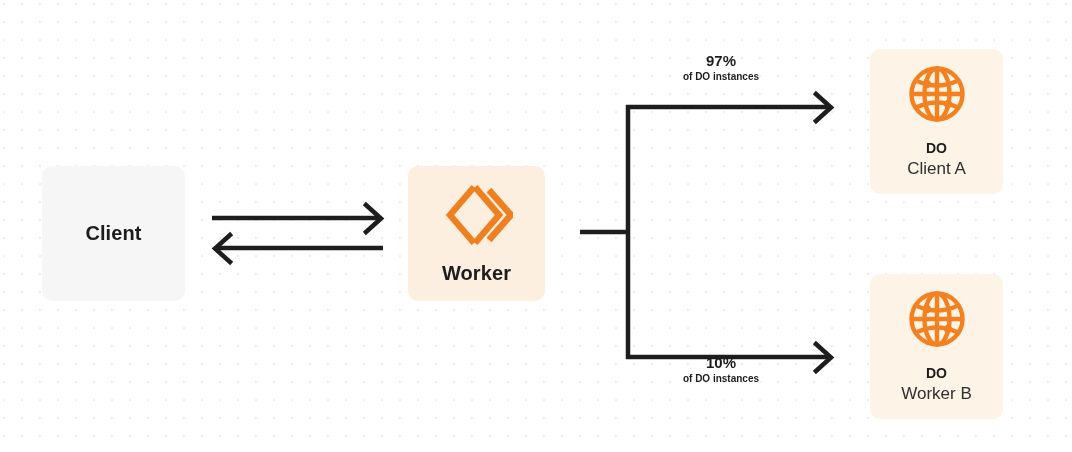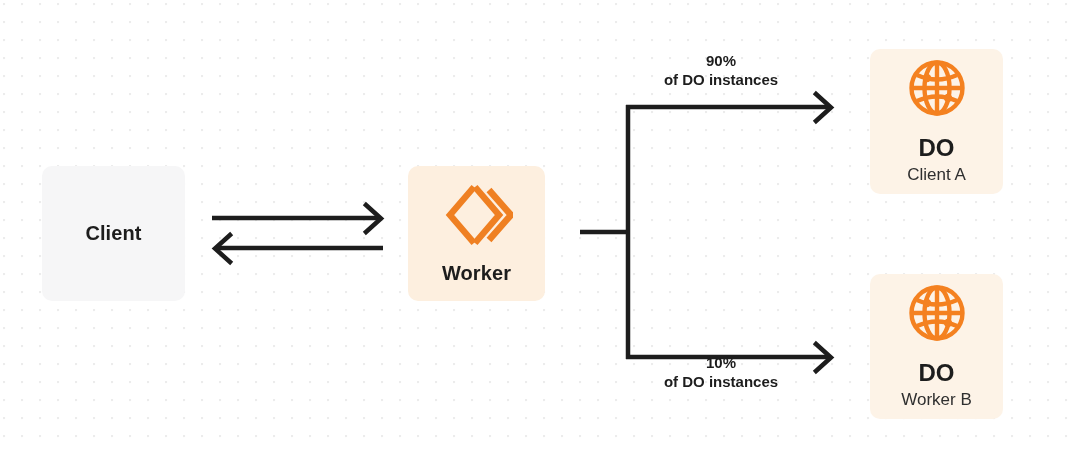--- a/index.html
+++ b/index.html
@@ -65,21 +65,21 @@
   .node-title {
     font-size: 19px;
     font-weight: bold;
     color: #1d1d1d;
     letter-spacing: 0.1px;
     line-height: 1.15;
   }
   .node.client .node-title { font-size: 20px; }
   .node.worker .node-title { font-size: 20px; margin-top: 14px; }
   .node.do-a .node-title,
-  .node.do-b .node-title { font-size: 24px; margin-top: 16px; }
+  .node.do-b .node-title { font-size: 14px; margin-top: 16px; }
 
   .node-sub {
     font-size: 17px;
     font-weight: normal;
     color: #2f2f2f;
     margin-top: 3px;
     line-height: 1.2;
   }
 
   .icon-wrap {
@@ -106,21 +106,21 @@
     line-height: 1.25;
     white-space: nowrap;
   }
   .edge-label .pct {
     display: block;
     font-size: 15px;
     font-weight: bold;
   }
   .edge-label .desc {
     display: block;
-    font-size: 15px;
+    font-size: 10px;
     font-weight: bold;
   }
   .edge-label.top  { left: 657px; top: 52px;  width: 128px; }
   .edge-label.bottom { left: 657px; top: 354px; width: 128px; }
 </style>
 </head>
 <body>
 
 <div id="canvas">
 
@@ -139,21 +139,21 @@
 
       <line x1="626" y1="107" x2="828" y2="107"></line>
       <polyline points="816,94 831,107.5 816,121" stroke-linecap="square"></polyline>
 
       <line x1="626" y1="357" x2="828" y2="357"></line>
       <polyline points="816,344 831,357.5 816,371" stroke-linecap="square"></polyline>
     </g>
   </svg>
 
   <div class="edge-label top">
-    <span class="pct">90%</span>
+    <span class="pct">97%</span>
     <span class="desc">of DO instances</span>
   </div>
 
   <div class="edge-label bottom">
     <span class="pct">10%</span>
     <span class="desc">of DO instances</span>
   </div>
 
   <div class="node worker">
     <div class="icon-wrap">

